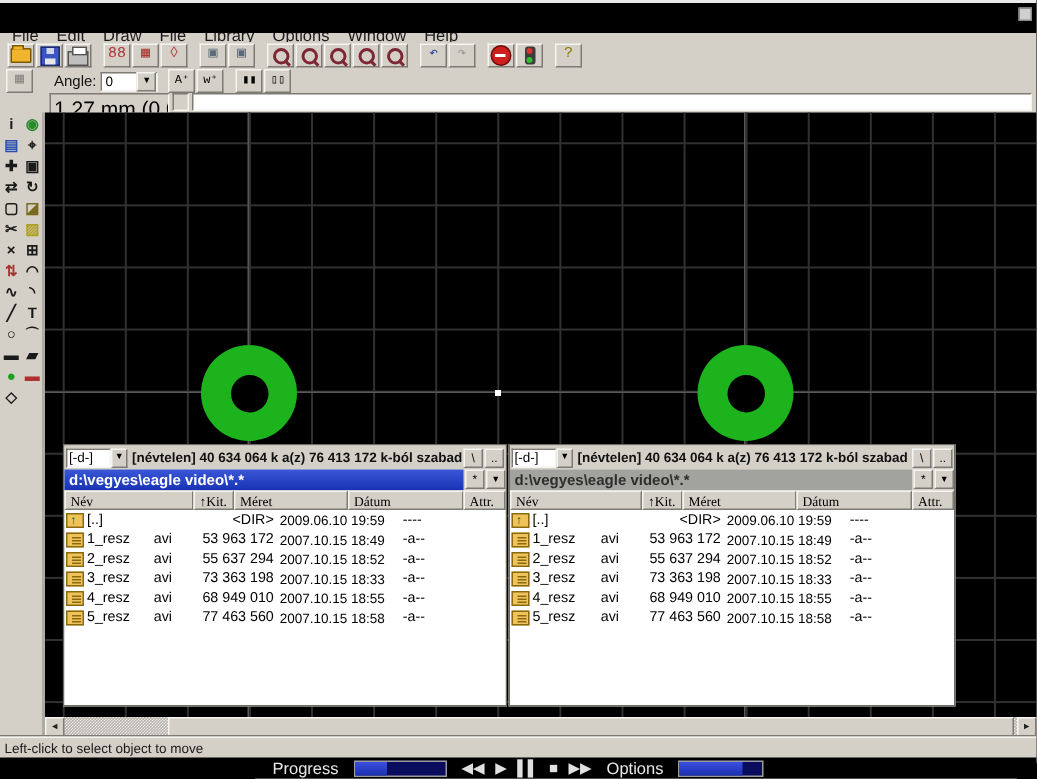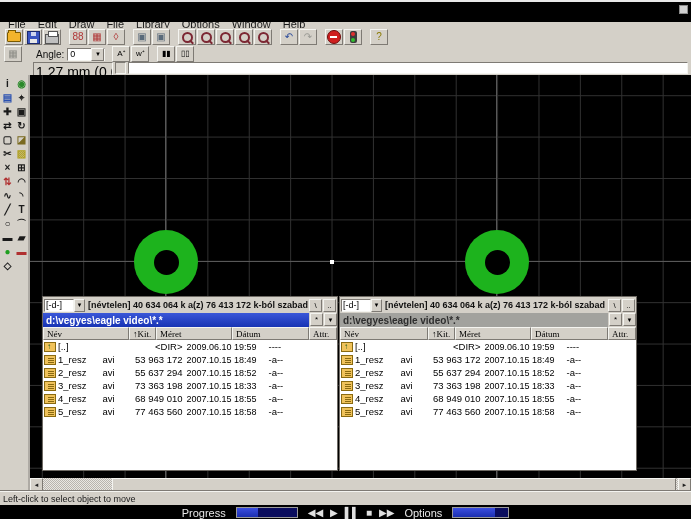--- a/index.html
+++ b/index.html
@@ -30,21 +30,21 @@
   .i-print{width:12px;height:8px;background:#bfbfbf;border:1px solid #555;position:relative;margin-top:3px;}
   .i-print::before{content:"";position:absolute;left:2px;top:-4px;width:8px;height:4px;background:#fff;border:1px solid #555;}
   .i-mag{width:13px;height:13px;position:relative;}
   .i-mag::before{content:"";position:absolute;left:1px;top:1px;width:7px;height:7px;border:2px solid #7c2733;border-radius:50%;}
   .i-mag::after{content:"";position:absolute;right:0;bottom:1px;width:5px;height:2px;background:#7c2733;transform:rotate(45deg);}
   .i-stopsign{width:12px;height:12px;background:#cf1f1f;border:1px solid #6e0d0d;border-radius:50%;position:relative;}
   .i-stopsign::before{content:"";position:absolute;left:2px;top:5px;width:7px;height:2px;background:#fff;}
   .i-traffic{width:7px;height:12px;background:#3c3c3c;border-radius:2px;position:relative;}
   .i-traffic::before{content:"";position:absolute;left:1.5px;top:1px;width:4px;height:4px;border-radius:50%;background:#e03030;}
   .i-traffic::after{content:"";position:absolute;left:1.5px;bottom:1px;width:4px;height:4px;border-radius:50%;background:#2fbf2f;}
-  .glyph{font-size:10px;line-height:1;}
+  .glyph{font-size:10px;line-height:1;font-family:Liberation Mono, monospace;}
   .angle-label{font-size:10px;color:#111;margin:0 3px 0 6px;}
   .combo{width:38px;height:13px;background:#fff;border:1px solid;border-color:#7e7a74 #f4f4f0 #f4f4f0 #7e7a74;
          display:flex;align-items:center;box-sizing:border-box;}
   .combo .cval{flex:1;font-size:9px;padding-left:2px;}
   .combo .cbtn{width:11px;height:11px;background:#d4d0c8;border:1px solid;border-color:#f4f4f0 #7e7a74 #7e7a74 #f4f4f0;
                font-size:6px;display:flex;align-items:center;justify-content:center;}
   
   .coordrow{position:absolute;left:2px;top:62px;right:2px;height:13px;background:#d4d0c8;}
   .coordbox{position:absolute;left:31px;top:0;width:80px;height:14px;box-sizing:border-box;background:#d4d0c8;
             border:1px solid;border-color:#7e7a74 #f4f4f0 #f4f4f0 #7e7a74;font-size:14px;padding:1px 2px;white-space:nowrap;overflow:hidden;}

